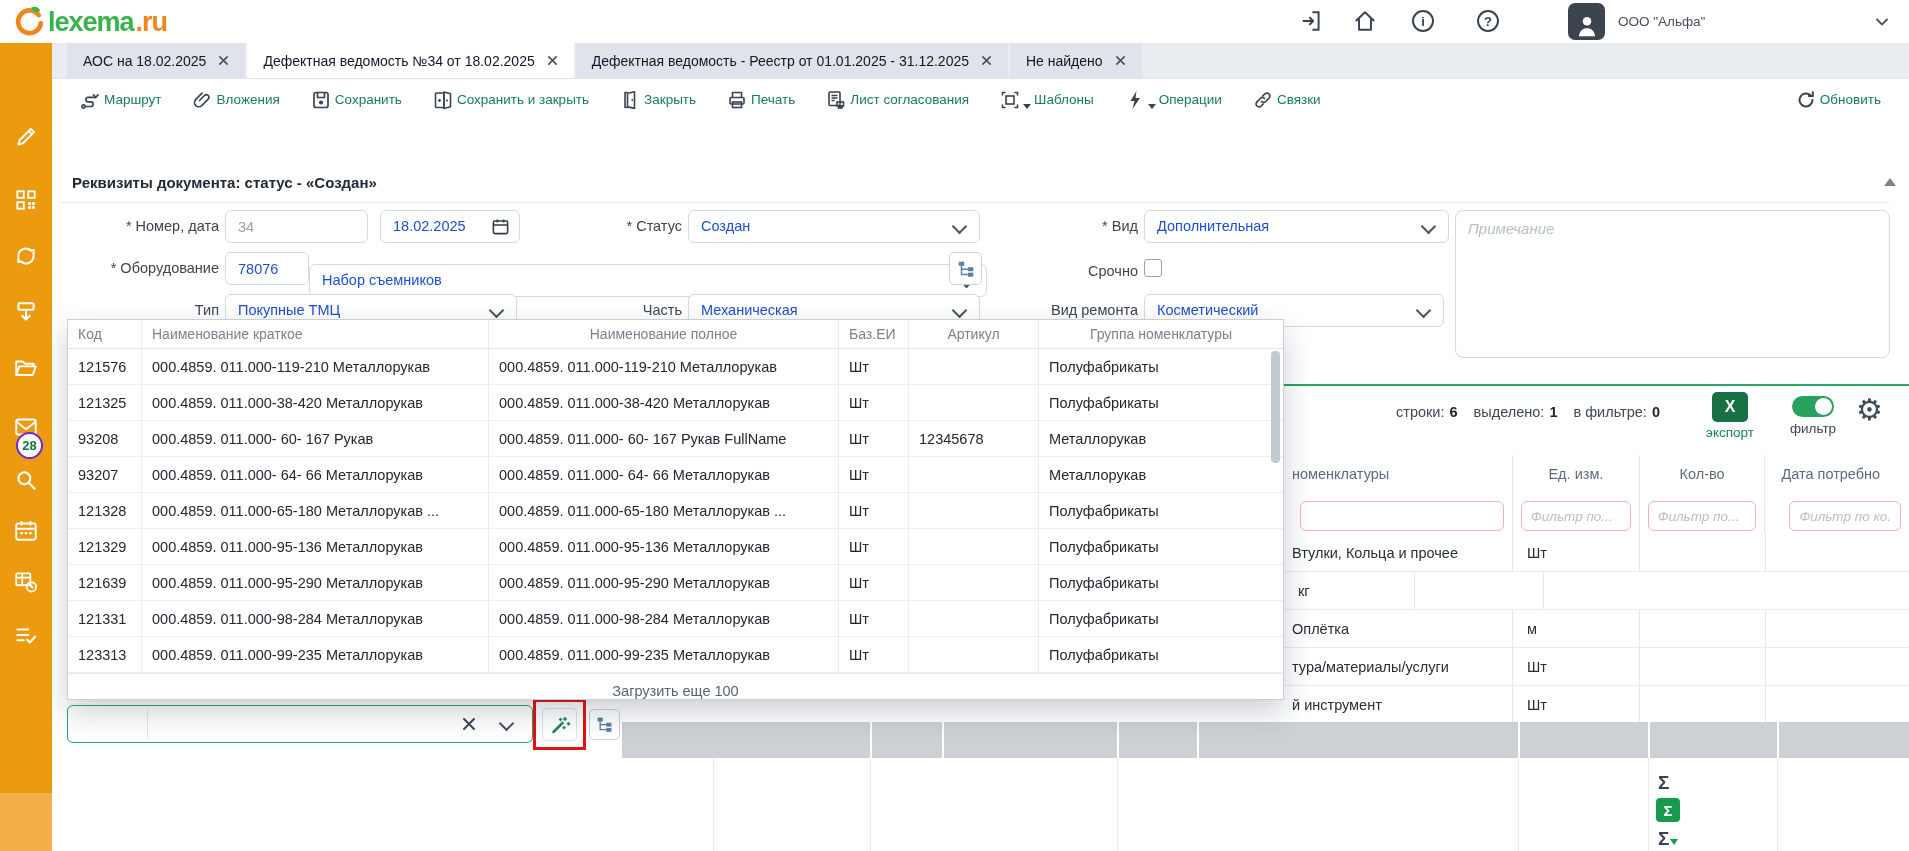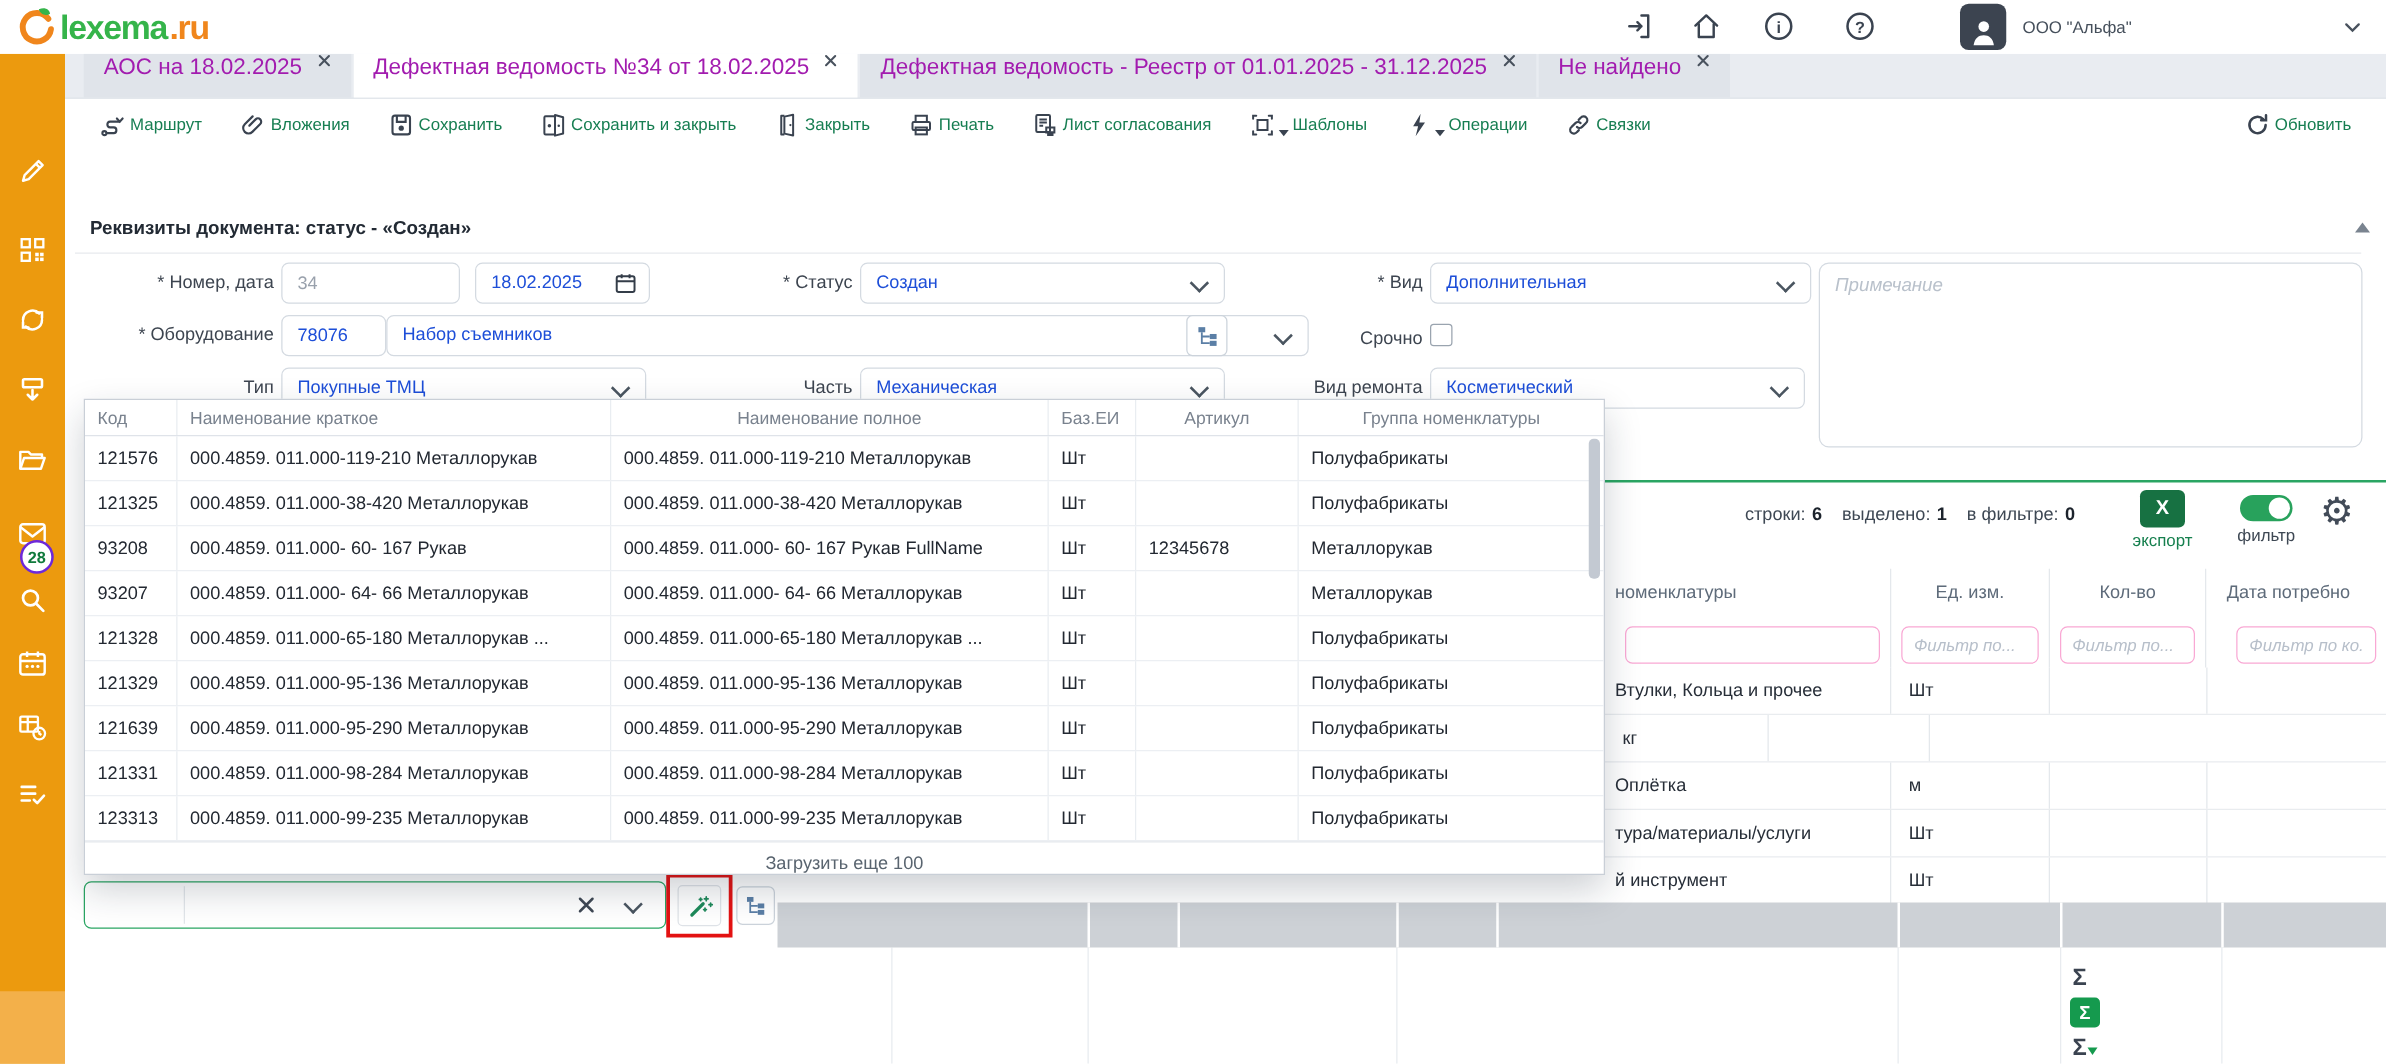--- a/index.html
+++ b/index.html
@@ -21,22 +21,22 @@
   .sidebar{position:absolute;left:0;top:43px;width:52px;height:808px;background:#ec9a0e;z-index:35}
   .sidebar .btm{position:absolute;left:0;bottom:0;width:52px;height:58px;background:#f3b04a}
   .sb{position:absolute;left:13px;width:26px;height:26px;cursor:pointer}
   .badge{position:absolute;left:16px;top:389px;width:27px;height:27px;background:#fff;border:2px solid #6d28d9;
          border-radius:50%;color:#0f7a3c;font-size:13px;font-weight:700;display:flex;align-items:center;
          justify-content:center;box-sizing:border-box;z-index:2}
   
   .tabbar{position:absolute;left:52px;top:43px;width:1857px;height:36px;background:#e9ecf1;
           border-bottom:1px solid #dfe3e9;display:flex;align-items:stretch;padding-left:15px;gap:2px;
           box-sizing:border-box;z-index:38}
-  .tab{display:flex;gap:12px;padding:0 16px;background:#e0e4ea;color:#a21caf;
-       font-size:18px;cursor:pointer;white-space:nowrap}
+  .tab{display:flex;align-items:center;gap:12px;padding:0 16px;background:#e0e4ea;color:#0f172a;
+       font-size:14px;cursor:pointer;white-space:nowrap}
   .tab.active{background:#fff}
   
   .toolbar{position:absolute;left:52px;top:79px;width:1857px;height:61px;background:#fff;z-index:10}
   .tbtns{position:absolute;left:27px;top:8px;display:flex;gap:30px}
   .tbtn{display:flex;flex-direction:row;align-items:center;gap:3px;font-size:13.5px;color:#177e52;cursor:pointer}
   .tbtn .iw{height:24px;display:flex;align-items:flex-end;gap:2px}
   .caret{width:0;height:0;border-left:4px solid transparent;border-right:4px solid transparent;
          border-top:5px solid #3a4350;margin-bottom:2px}
   .refresh{position:absolute;right:28px;top:8px}
   
@@ -416,21 +416,21 @@
 </div>
 <div class="lbl" style="left:1079px;width:59px;top:210px">* Вид</div>
 <div class="inp" style="left:1144px;top:210px;width:305px">
   <span>Дополнительная</span>
   <span class="cv"></span>
 </div>
 <textarea class="note" placeholder="Примечание" style=""></textarea>
 
 <div class="lbl" style="left:69px;width:150px;top:252px">* Оборудование</div>
 <input class="inp" style="left: 225px; top: 252px; width: 84px;" value="78076">
-<div class="inp" style="left:309px;top:252px;width:738px">
+<div class="inp" style="left:309px;top:264px;width:678px">
   <span>Набор съемников</span>
   <span class="cv"></span>
 </div>
 <div class="treebtn" style="left:949px;top:252px;width:33px;height:33px">
   <svg width="20" height="20" viewBox="0 0 22 22">
       <g fill="#5b7fa6">
         <rect x="3" y="3" width="6" height="4.5"></rect>
         <rect x="13" y="9" width="6" height="4.5"></rect>
         <rect x="13" y="15" width="6" height="4.5"></rect>
       </g>

